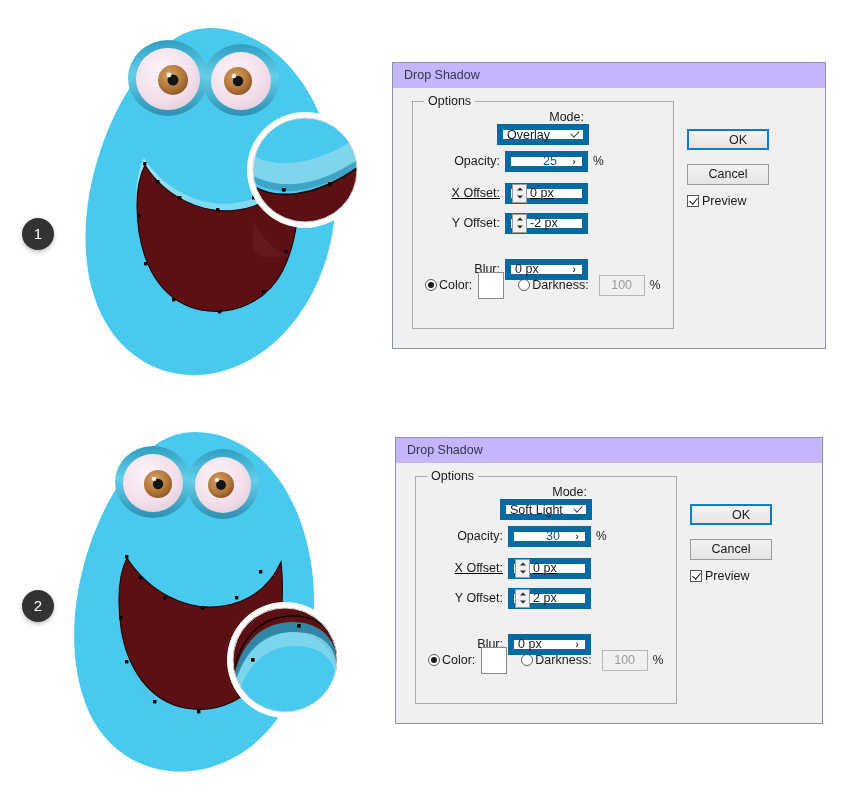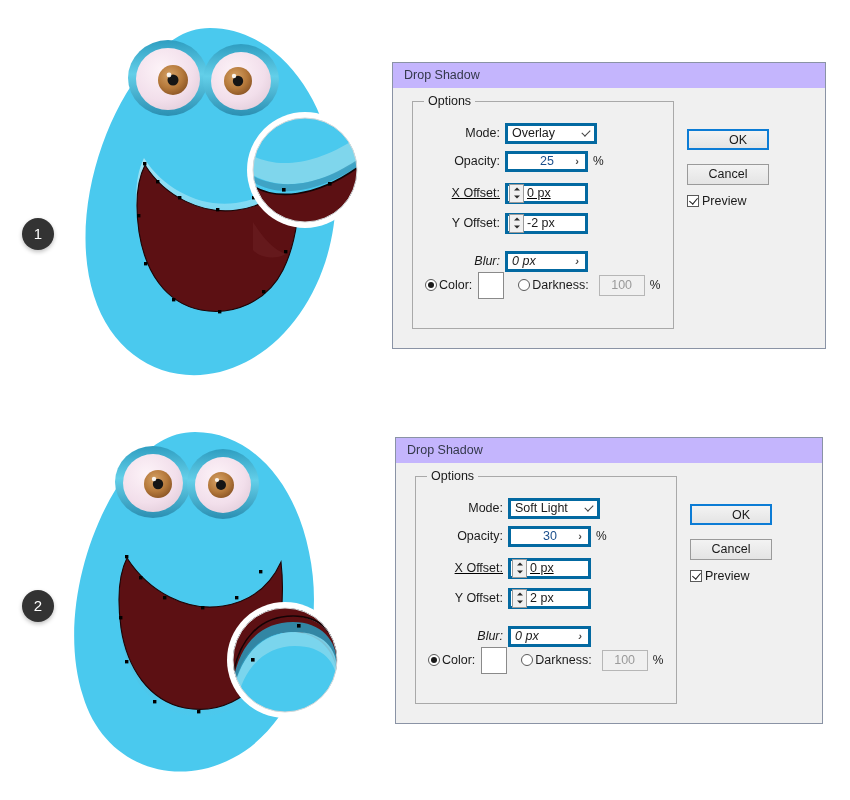--- a/index.html
+++ b/index.html
@@ -95,40 +95,40 @@
   }
 
   .row {
     position: absolute;
     left: 0;
     width: 100%;
     height: 22px;
     display: flex;
     align-items: center;
   }
-  .row-mode    { top: 20px; }
+  .row-mode    { top: 8px; flex-direction: column; }
   .row-opacity { top: 48px; }
   .row-xoff    { top: 80px; text-decoration: underline; }
   .row-yoff    { top: 110px; }
-  .row-blur    { top: 148px; font-style: italic; }
+  .row-blur    { top: 156px; }
   .row-color   { top: 172px; }
 
   .lbl {
     width: 92px;
     text-align: right;
     font-size: 12.5px;
     color: #1a1a1a;
     padding-right: 5px;
     box-sizing: border-box;
     white-space: nowrap;
   }
 
   .ctrl-box {
     background: #ffffff;
-    border: 3px solid #0369a1;
+    border: 6px solid #0369a1;
     box-sizing: border-box;
     height: 21px;
     display: flex;
     align-items: center;
     font-size: 12.5px;
     color: #1a1a1a;
   }
 
   
   .combo {

